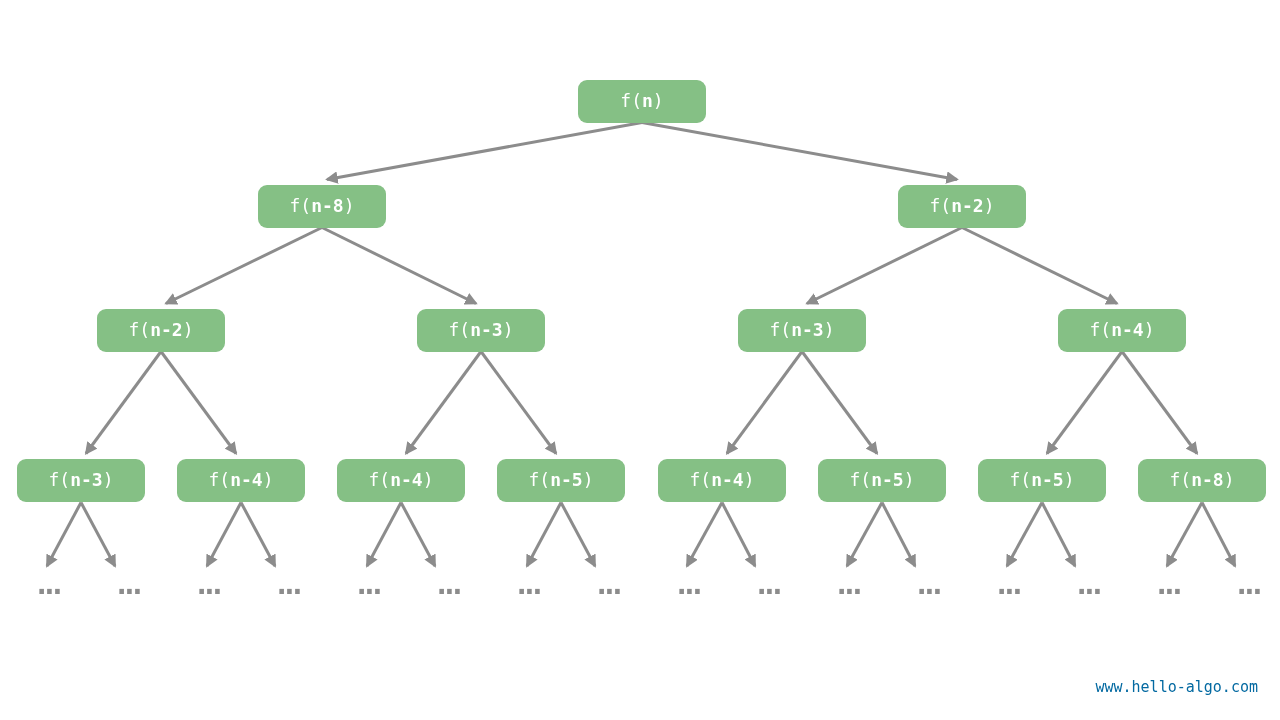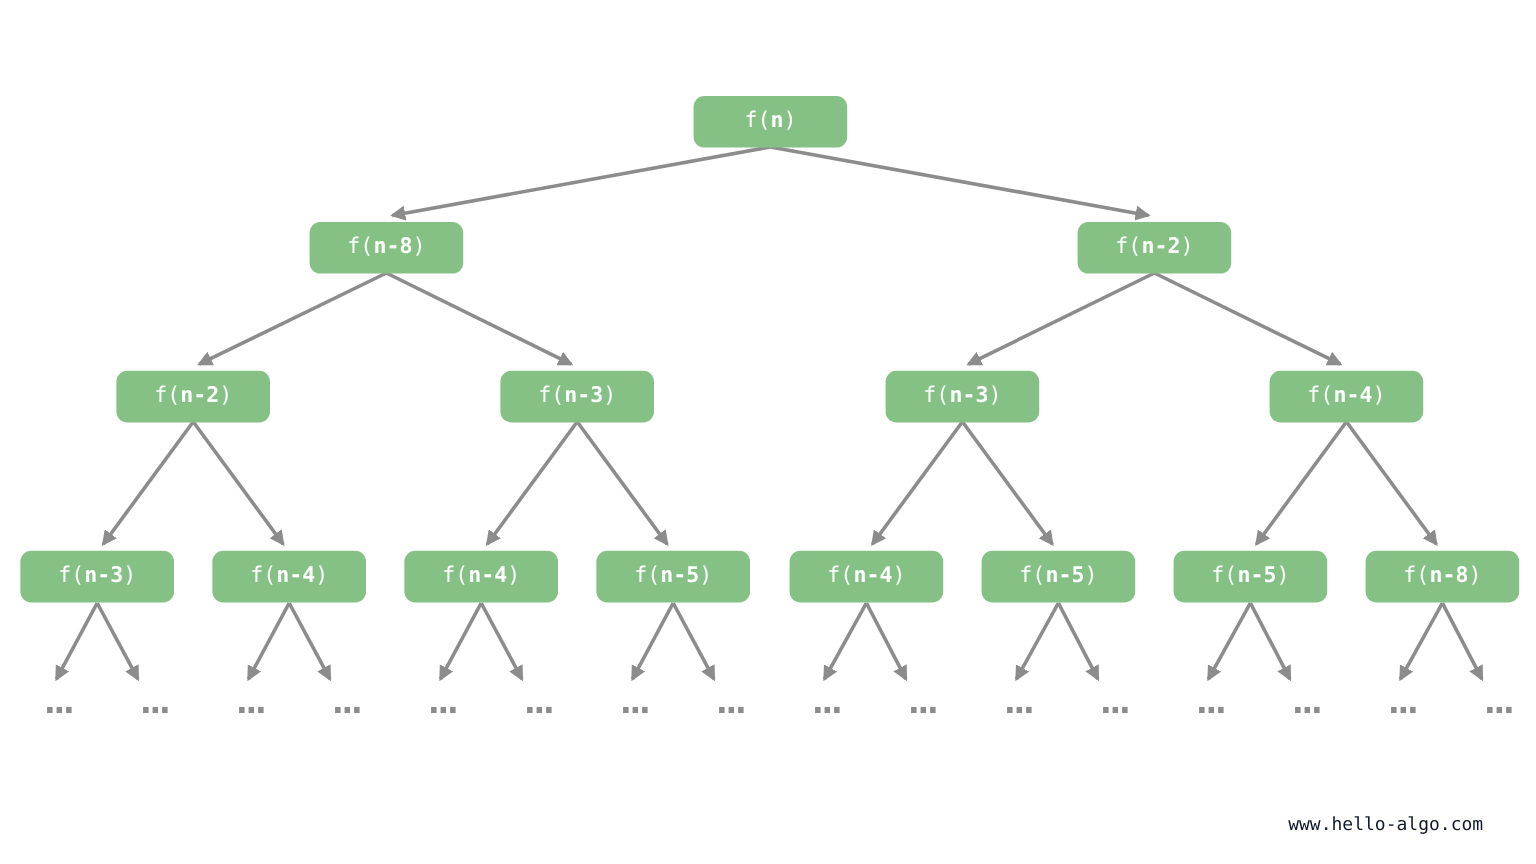--- a/index.html
+++ b/index.html
@@ -181,14 +181,14 @@
       <div class="leaf" style="left: 605px; top: 585px; color: rgb(140, 140, 140);">...</div>
       <div class="leaf" style="left: 685px; top: 585px; color: rgb(140, 140, 140);">...</div>
       <div class="leaf" style="left: 765px; top: 585px; color: rgb(140, 140, 140);">...</div>
       <div class="leaf" style="left: 845px; top: 585px; color: rgb(140, 140, 140);">...</div>
       <div class="leaf" style="left: 925px; top: 585px; color: rgb(140, 140, 140);">...</div>
       <div class="leaf" style="left: 1005px; top: 585px; color: rgb(140, 140, 140);">...</div>
       <div class="leaf" style="left: 1085px; top: 585px; color: rgb(140, 140, 140);">...</div>
       <div class="leaf" style="left: 1165px; top: 585px; color: rgb(140, 140, 140);">...</div>
       <div class="leaf" style="left: 1245px; top: 585px; color: rgb(140, 140, 140);">...</div>
     </div>
-  <div class="watermark" id="watermark" style="right: 44px; top: 678px; position: absolute; color: #0f172a;">www.hello-algo.com</div>
+  <div class="watermark" id="watermark" style="right: 22px; top: 678px; position: absolute; color: #0369a1;">www.hello-algo.com</div>
 </div>
 
 </body></html>

